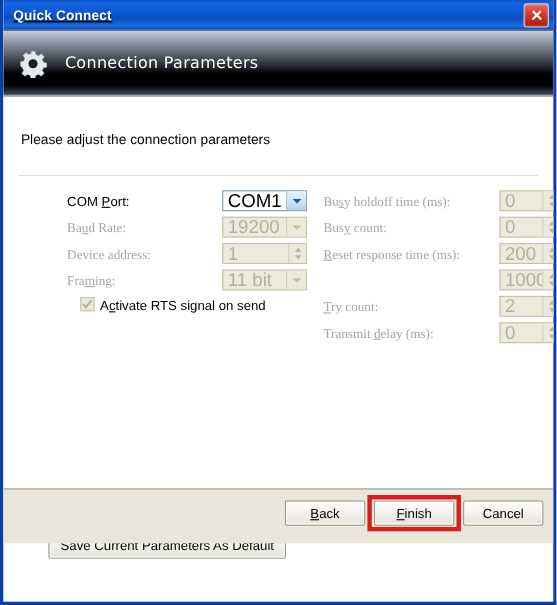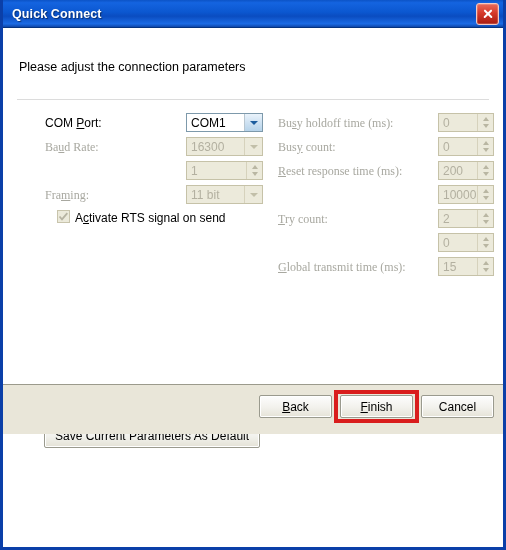--- a/index.html
+++ b/index.html
@@ -29,20 +29,21 @@
     background: linear-gradient(to bottom,
         #0c53c6 0%,
         #1464e0 10%,
         #0b57d0 45%,
         #0a4cc0 60%,
         #1b6be4 88%,
         #0e46a8 100%);
     border-bottom: 1px solid #05337f;
     display: flex;
     align-items: center;
+    text-decoration: underline;
   }
   .titlebar-text {
     color: #ffffff;
     font-size: 12.5px;
     font-weight: bold;
     margin-left: 9px;
     letter-spacing: 0.1px;
     text-shadow: 1px 1px 1px rgba(0,0,0,0.45);
     white-space: nowrap;
   }
@@ -120,21 +121,21 @@
     position: absolute;
     left: 14px;
     right: 14px;
     top: 71px;
     height: 1px;
     background: #dcdcdc;
   }
 
   .form {
     position: absolute;
-    left: 0; right: 0;
+    left: 16px; right: 0;
     top: 84px;
   }
   .row {
     position: relative;
     height: 24px;
   }
   .label {
     position: absolute;
     font-size: 12px;
     color: #000000;
@@ -147,21 +148,21 @@
   .acc { text-decoration: underline; }
 
   
   .field {
     position: absolute;
     height: 19px;
     box-sizing: border-box;
     top: 1px;
     display: flex;
     align-items: stretch;
-    font-size: 12px;
+    font-size: 17px;
   }
   .fld-l { left: 183px; width: 77px; }
   .fld-r { left: 435px; width: 56px; }
 
   .field .val {
     flex: 1;
     display: flex;
     align-items: center;
     padding-left: 4px;
     overflow: hidden;
@@ -309,20 +310,27 @@
 </head>
 <body>
 
 <div class="dialog">
 
   <div class="titlebar">
     <div class="titlebar-text">Quick Connect</div>
     <div class="close-btn"></div>
   </div>
 
+  <div class="banner">
+    <svg class="gear-icon" viewBox="0 0 32 32">
+      <path fill="#e6e9ee" stroke="#9aa0aa" stroke-width="0.6" d="M13.6 2h4.8l0.7 3.6 3.1 1.3 3.0-2.1 3.4 3.4-2.1 3.0 1.3 3.1 3.6 0.7v4.8l-3.6 0.7-1.3 3.1 2.1 3.0-3.4 3.4-3.0-2.1-3.1 1.3-0.7 3.6h-4.8l-0.7-3.6-3.1-1.3-3.0 2.1-3.4-3.4 2.1-3.0-1.3-3.1L2 18.4v-4.8l3.6-0.7 1.3-3.1-2.1-3.0 3.4-3.4 3.0 2.1 3.1-1.3z"></path>
+      <circle cx="16" cy="16" r="5.1" fill="#1a1d22"></circle>
+    </svg>
+    <div class="banner-title">Connection Parameters</div>
+  </div>
 
   <div class="body-area">
     <div class="intro">Please adjust the connection parameters</div>
     <div class="hrule"></div>
 
     <div class="form">
       <div id="rows">
           <div class="row">
             <span class="label lab-l ">COM <span class="acc">P</span>ort:</span>
             <div class="field enabled fld-l">
@@ -336,35 +344,36 @@
               <span class="val">0</span>
               <span class="spin-btn">
                 <span class="spin-up"></span>
                 <span class="spin-dn"></span>
               </span>
             </div>
           </div>
           <div class="row">
             <span class="label lab-l dis">Ba<span class="acc">u</span>d Rate:</span>
             <div class="field disabled fld-l">
-              <span class="val">16300</span>
+              <span class="val">19200</span>
               <span class="combo-btn">
                 <span class="arrow-d"></span>
               </span>
             </div>
             <span class="label lab-r dis">Bus<span class="acc">y</span> count:</span>
             <div class="field disabled fld-r">
               <span class="val">0</span>
               <span class="spin-btn">
                 <span class="spin-up"></span>
                 <span class="spin-dn"></span>
               </span>
             </div>
           </div>
           <div class="row">
+            <span class="label lab-l dis">Device address:</span>
             <div class="field disabled fld-l">
               <span class="val">1</span>
               <span class="spin-btn">
                 <span class="spin-up"></span>
                 <span class="spin-dn"></span>
               </span>
             </div>
             <span class="label lab-r dis"><span class="acc">R</span>eset response time (ms):</span>
             <div class="field disabled fld-r">
               <span class="val">200</span>
@@ -400,32 +409,23 @@
             <span class="label lab-r dis"><span class="acc">T</span>ry count:</span>
             <div class="field disabled fld-r">
               <span class="val">2</span>
               <span class="spin-btn">
                 <span class="spin-up"></span>
                 <span class="spin-dn"></span>
               </span>
             </div>
           </div>
           <div class="row">
+            <span class="label lab-r dis">Transmit <span class="acc">d</span>elay (ms):</span>
             <div class="field disabled fld-r">
               <span class="val">0</span>
-              <span class="spin-btn">
-                <span class="spin-up"></span>
-                <span class="spin-dn"></span>
-              </span>
-            </div>
-          </div>
-          <div class="row">
-            <span class="label lab-r dis"><span class="acc">G</span>lobal transmit time (ms):</span>
-            <div class="field disabled fld-r">
-              <span class="val">15</span>
               <span class="spin-btn">
                 <span class="spin-up"></span>
                 <span class="spin-dn"></span>
               </span>
             </div>
           </div>
         </div>
     </div>
 
     <div class="save-btn">Save Current Parameters As Default</div>

